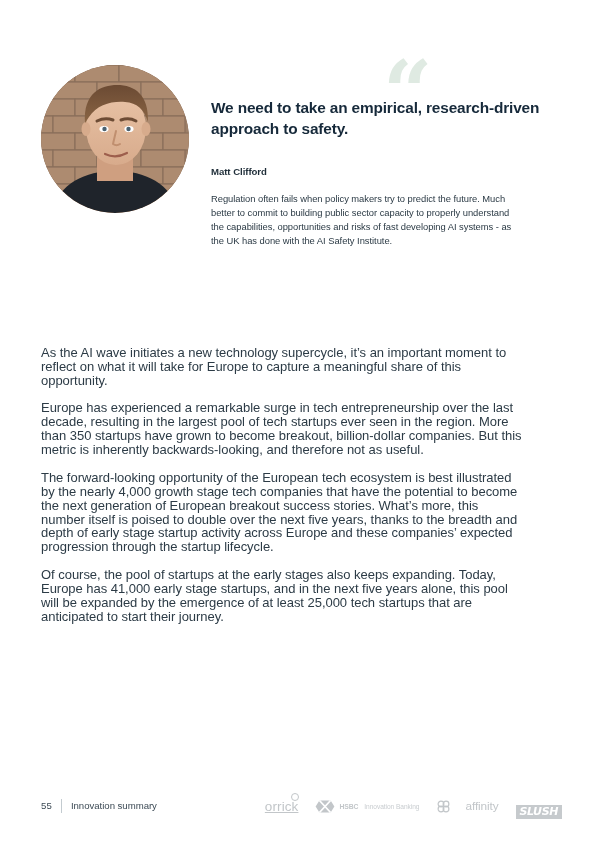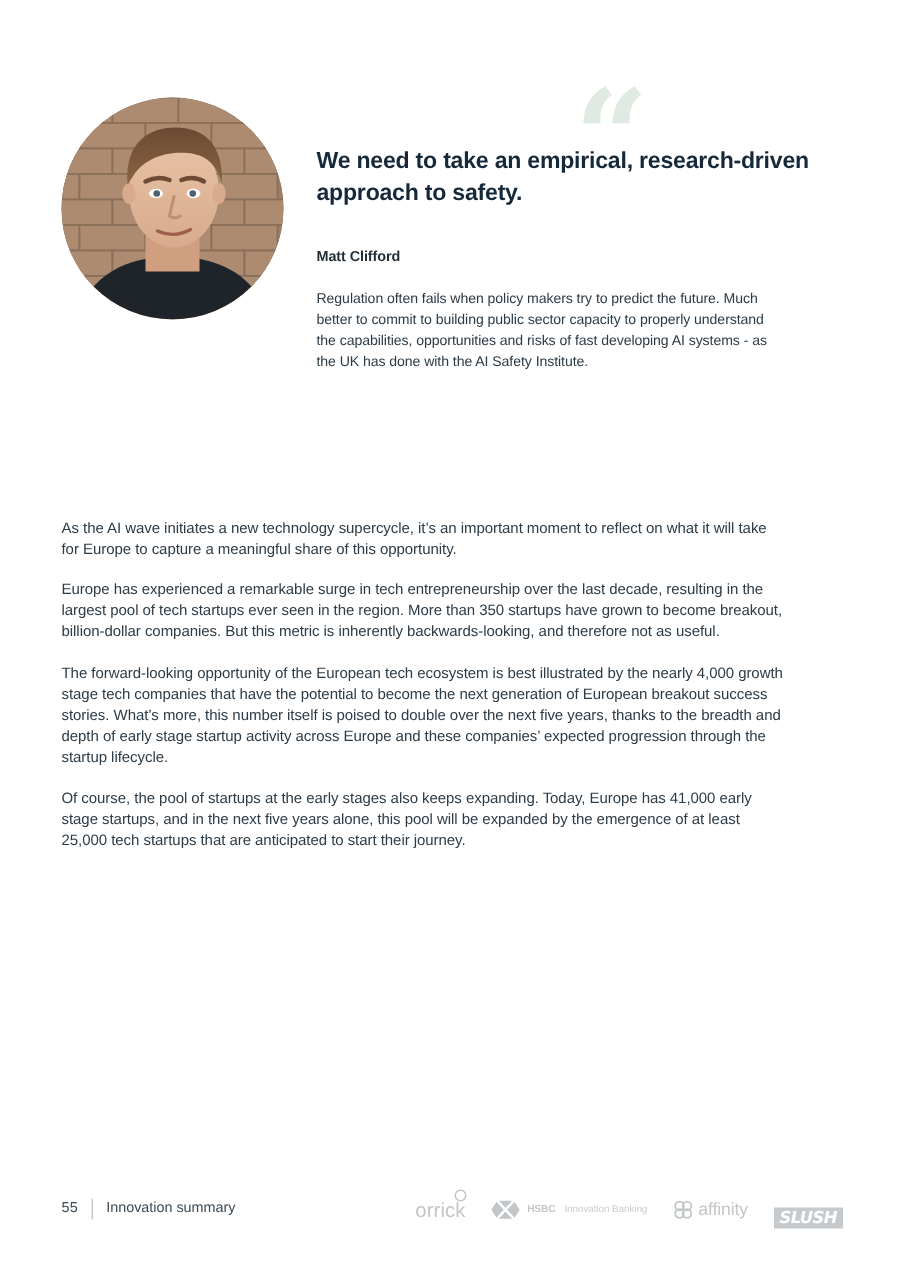--- a/index.html
+++ b/index.html
@@ -124,21 +124,21 @@
   }
 
   
   .body-copy {
     position: absolute;
     left: 41px;
     top: 346px;
     width: 482px;
   }
   .body-copy p {
-    font-size: 10px;
+    font-size: 13px;
     line-height: 13.95px;
     color: #2c3b46;
     letter-spacing: -0.035px;
     margin-bottom: 13.5px;
   }
   .body-copy p:last-child { margin-bottom: 0; }
 
   
   .footer {
     position: absolute;
@@ -184,20 +184,21 @@
   }
 
   
   .logo-orrick {
     position: relative;
     font-size: 13.5px;
     color: #c2c6c9;
     letter-spacing: 0.1px;
     line-height: 14px;
     padding-top: 6px;
+    text-decoration: underline;
   }
   .logo-orrick .dot {
     position: absolute;
     right: -1px;
     top: -1px;
     width: 8px;
     height: 8px;
     border: 1.4px solid #c2c6c9;
     border-radius: 50%;
   }
@@ -221,21 +222,21 @@
     font-weight: 400;
     color: #c9cdd0;
     letter-spacing: -0.05px;
     margin-left: 2px;
   }
 
   
   .logo-affinity {
     display: flex;
     align-items: center;
-    gap: 4px;
+    gap: 16px;
     padding-top: 4px;
   }
   .aff-mark { width: 13px; height: 13px; display: block; }
   .aff-name {
     font-size: 11.8px;
     color: #c2c6c9;
     letter-spacing: -0.1px;
   }
 
   

